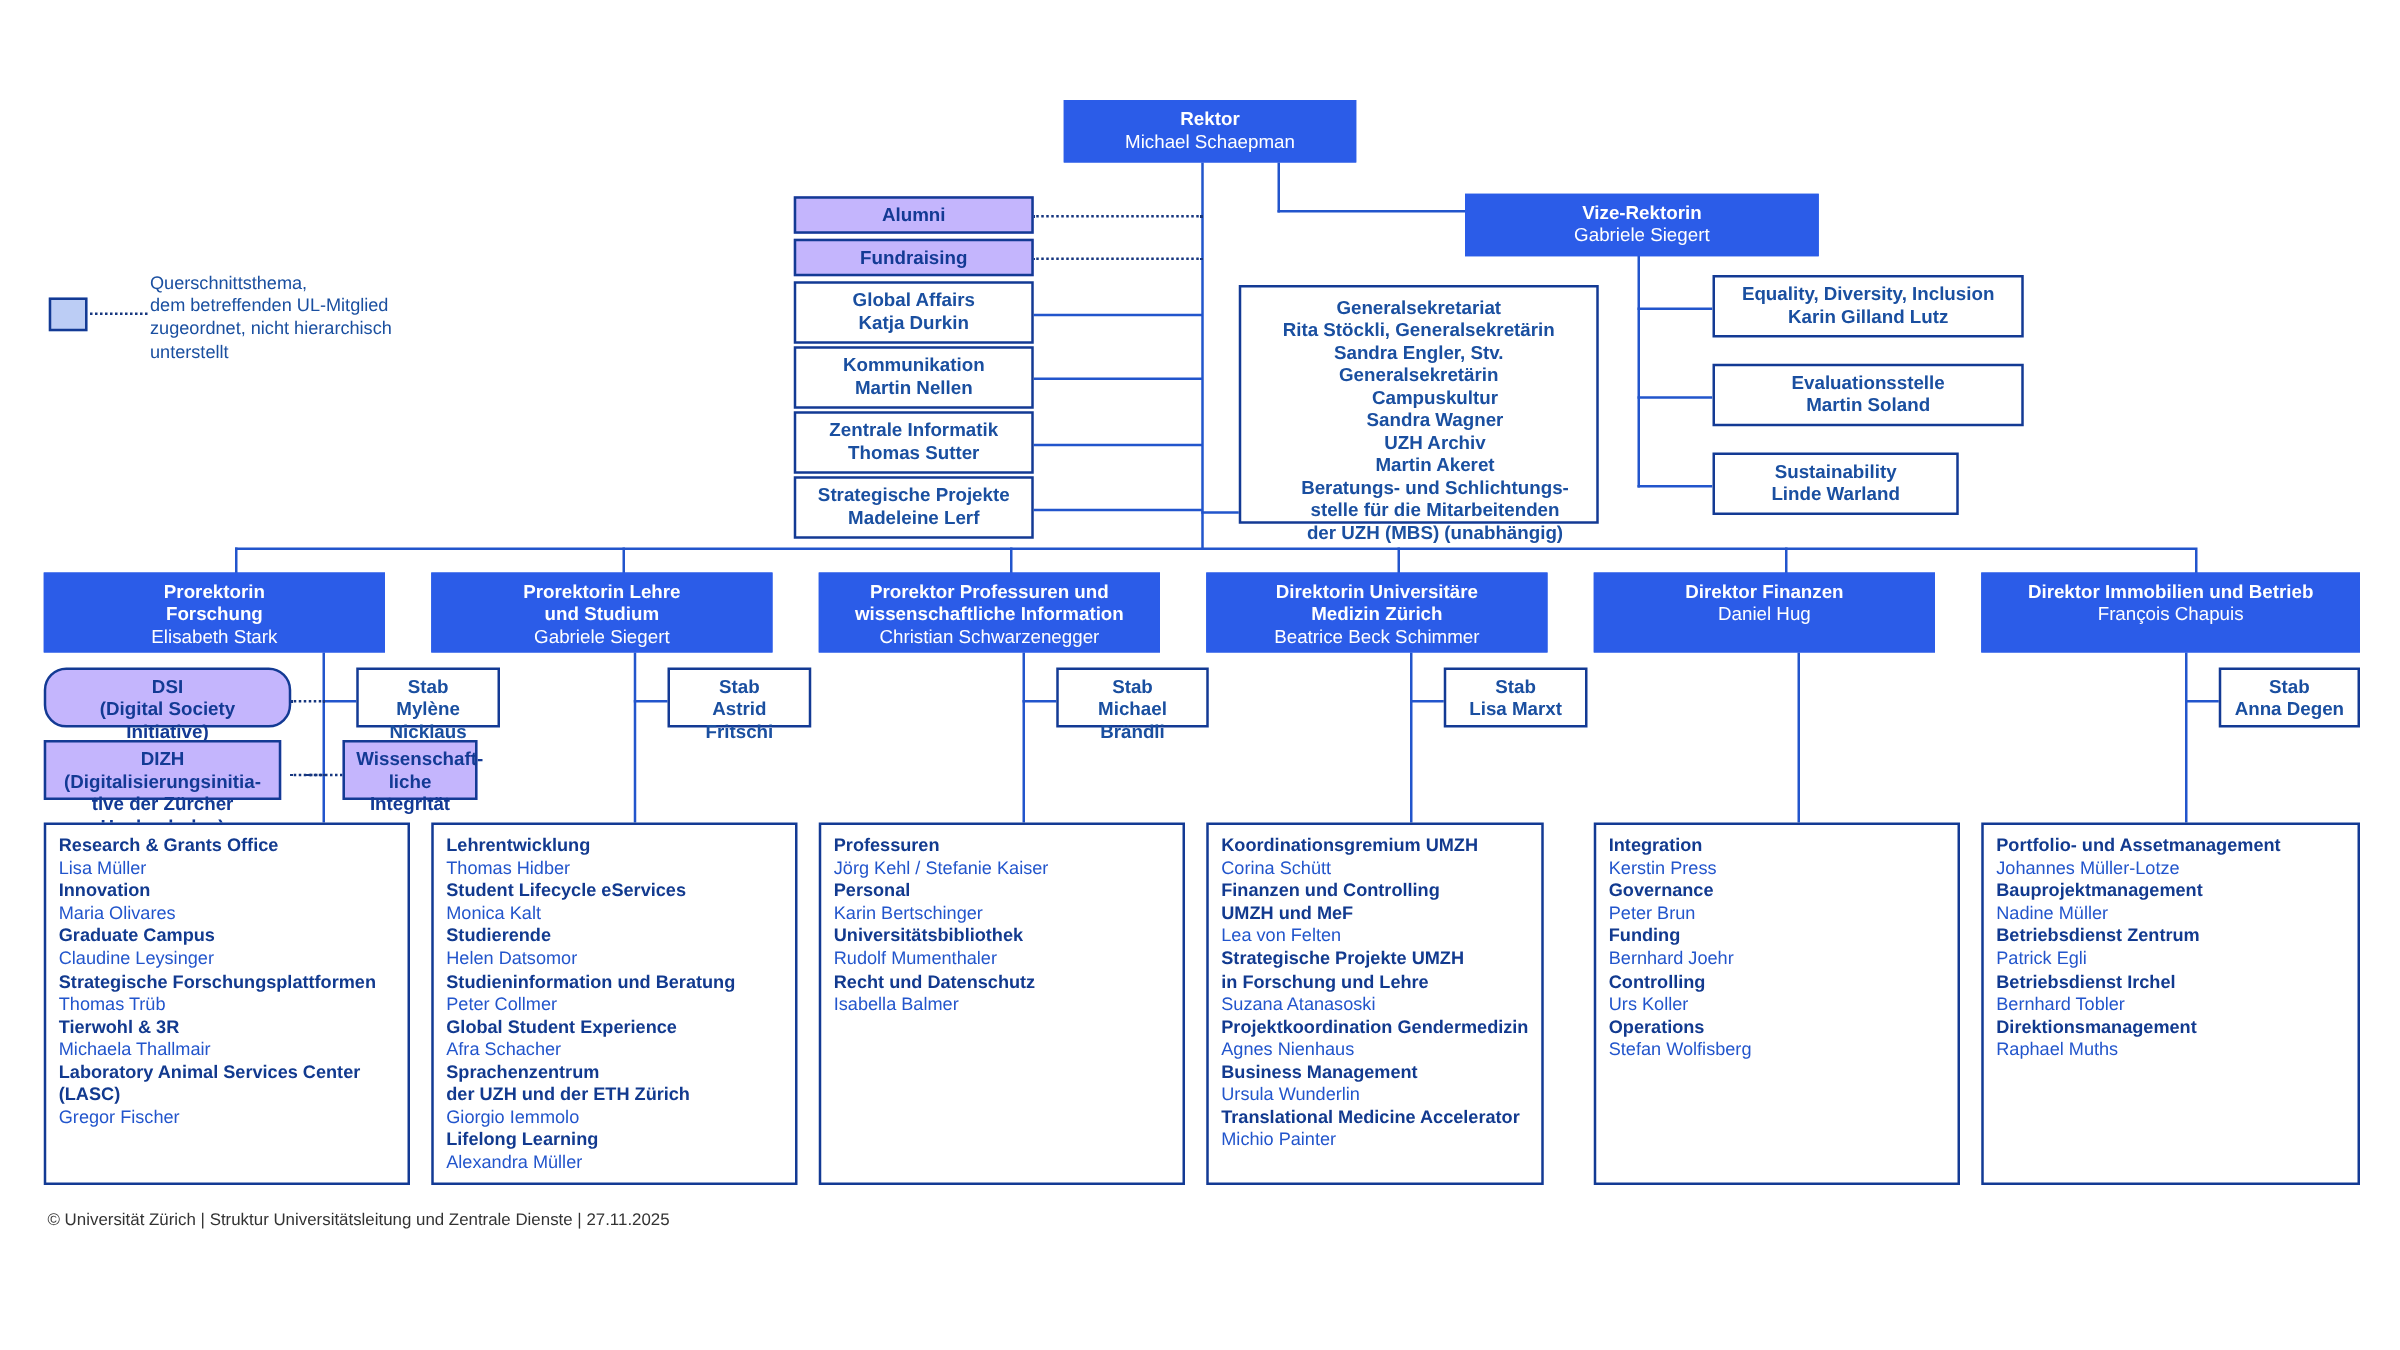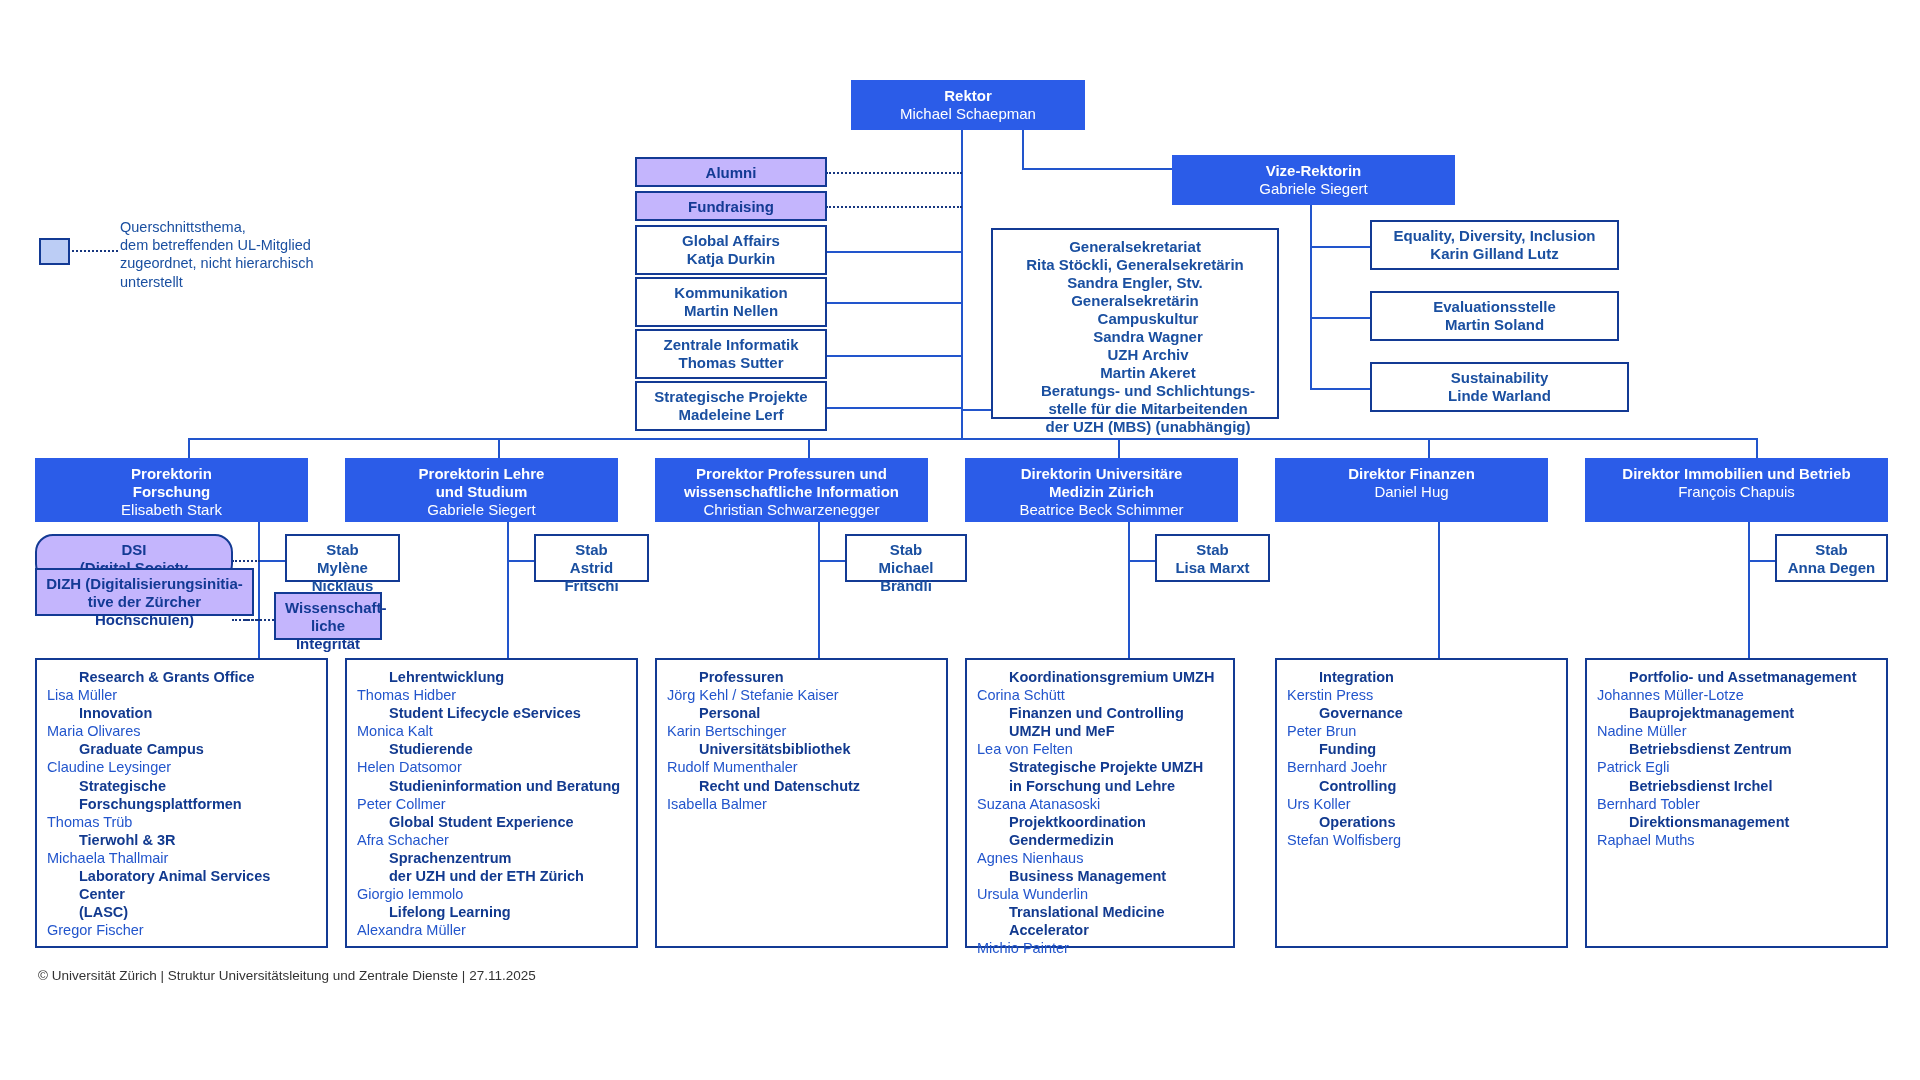--- a/index.html
+++ b/index.html
@@ -33,21 +33,21 @@
 
   
   .ln{position:absolute;background:#2255cc;}
   .lnv{width:2px;}
   .lnh{height:2px;}
   .dot{position:absolute;height:0;border-top:2px dotted #16367f;}
 
   
   .listbox{position:absolute;box-sizing:border-box;border:2px solid #133a94;background:#fff;
            padding:8px 10px;font-size:14.5px;line-height:18.1px;color:#1a4fa0;}
-  .listbox .h{font-weight:bold;color:#123a8f;display:block;margin-left:32px;}
+  .listbox .h{font-weight:bold;color:#123a8f;display:block;}
   .listbox .p{font-weight:normal;color:#2255cc;display:block;}
 
   
   #legend-swatch{position:absolute;left:39px;top:238px;width:31px;height:27px;
                  background:#bccdf5;border:2px solid #133a94;box-sizing:border-box;}
   #legend-text{position:absolute;left:120px;top:218px;width:230px;font-size:14.5px;
                line-height:18.2px;color:#1a4fa0;}
   #legend-dot{position:absolute;left:72px;top:250px;width:46px;}
 
   
@@ -162,21 +162,21 @@
   </div>
 
   <div class="box white pad fs15" style="left:1370px;top:220px;width:249px;height:50px;">
     <span class="t">Equality, Diversity, Inclusion</span><br>
     <span class="n">Karin Gilland Lutz</span>
   </div>
   <div class="box white pad fs15" style="left:1370px;top:291px;width:249px;height:50px;">
     <span class="t">Evaluationsstelle</span><br>
     <span class="n">Martin Soland</span>
   </div>
-  <div class="box white pad fs15" style="left:1370px;top:362px;width:259px;height:50px;">
+  <div class="box white pad fs15" style="left:1370px;top:362px;width:197px;height:50px;">
     <span class="t">Sustainability</span><br>
     <span class="n">Linde Warland</span>
   </div>
 
   <div class="box lead pad fs15" style="left:35px;top:458px;width:273px;height:64px;">
     <span class="t">Prorektorin</span><br>
     <span class="t">Forschung</span><br>
     <span class="n">Elisabeth Stark</span>
   </div>
   <div class="box lead pad fs15" style="left:345px;top:458px;width:273px;height:64px;">
@@ -221,21 +221,21 @@
   </div>
   <div class="box white pad fs15" style="left:1775px;top:534px;width:113px;height:48px;">
     <span class="t">Stab</span><br>
     <span class="n">Anna Degen</span>
   </div>
 
   <div class="box cross pad fs15" style="left:35px;top:534px;width:198px;height:48px;border-radius:18px;">
     <span class="t">DSI</span><br>
     <span class="n">(Digital Society Initiative)</span>
   </div>
-  <div class="box cross pad fs15" style="left:35px;top:568px;width:219px;height:48px;">
+  <div class="box cross pad fs15" style="left:35px;top:592px;width:190px;height:48px;">
     <span class="t">DIZH</span><span class="n"> (Digitalisierungsinitia-</span><br>
     <span class="n">tive der Zürcher Hochschulen)</span>
   </div>
   <div class="box cross pad fs15" style="left:274px;top:592px;width:108px;height:48px;">
     <span class="t">Wissenschaft-</span><br>
     <span class="t">liche Integrität</span>
   </div>
 
   <div class="listbox" style="left:35px;top:658px;width:293px;height:290px;">
     <span class="h">Research &amp; Grants Office</span>

